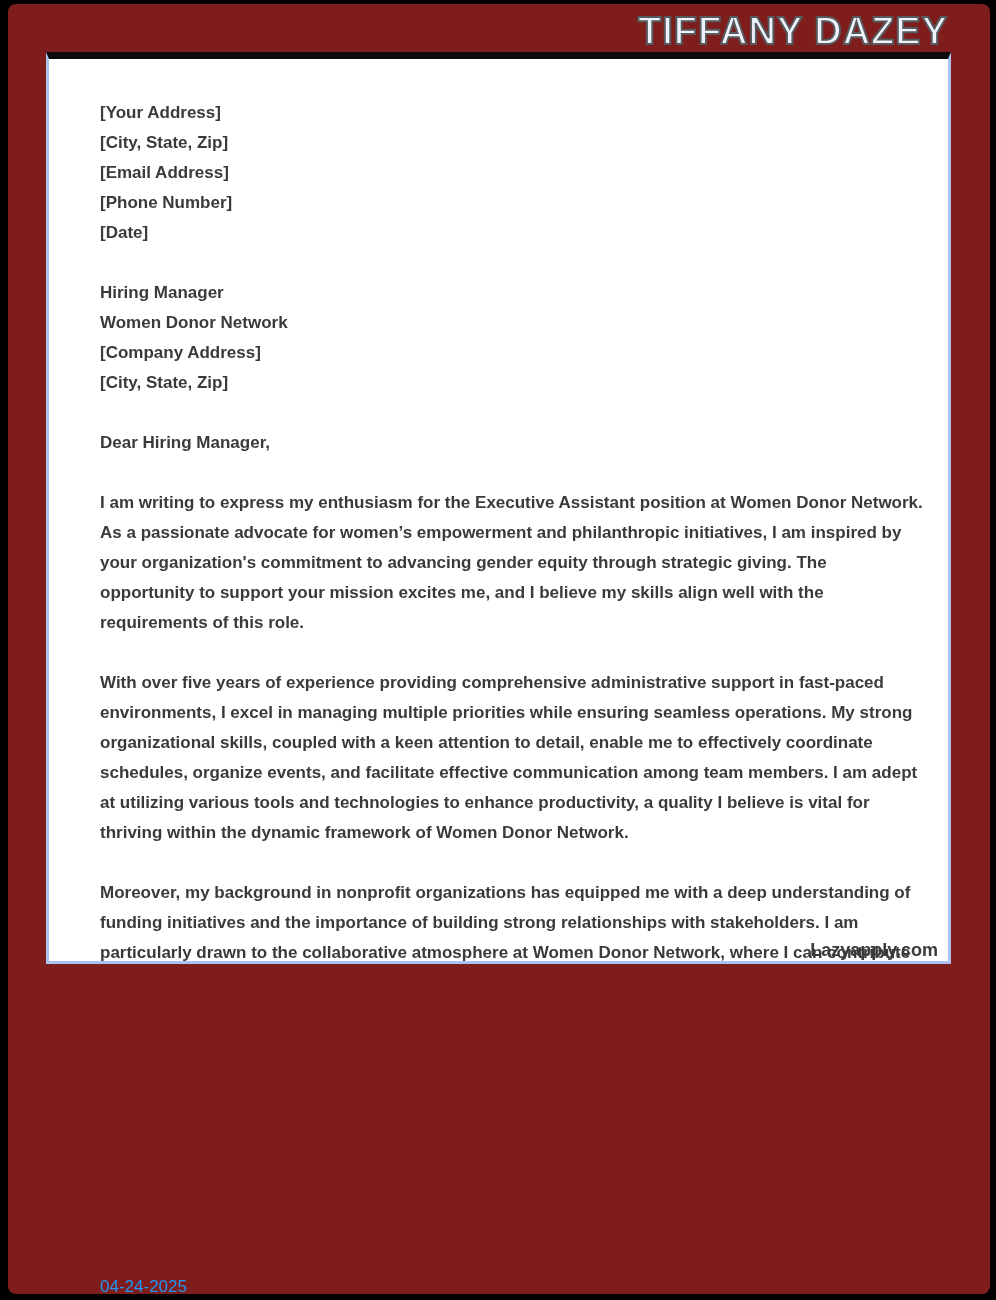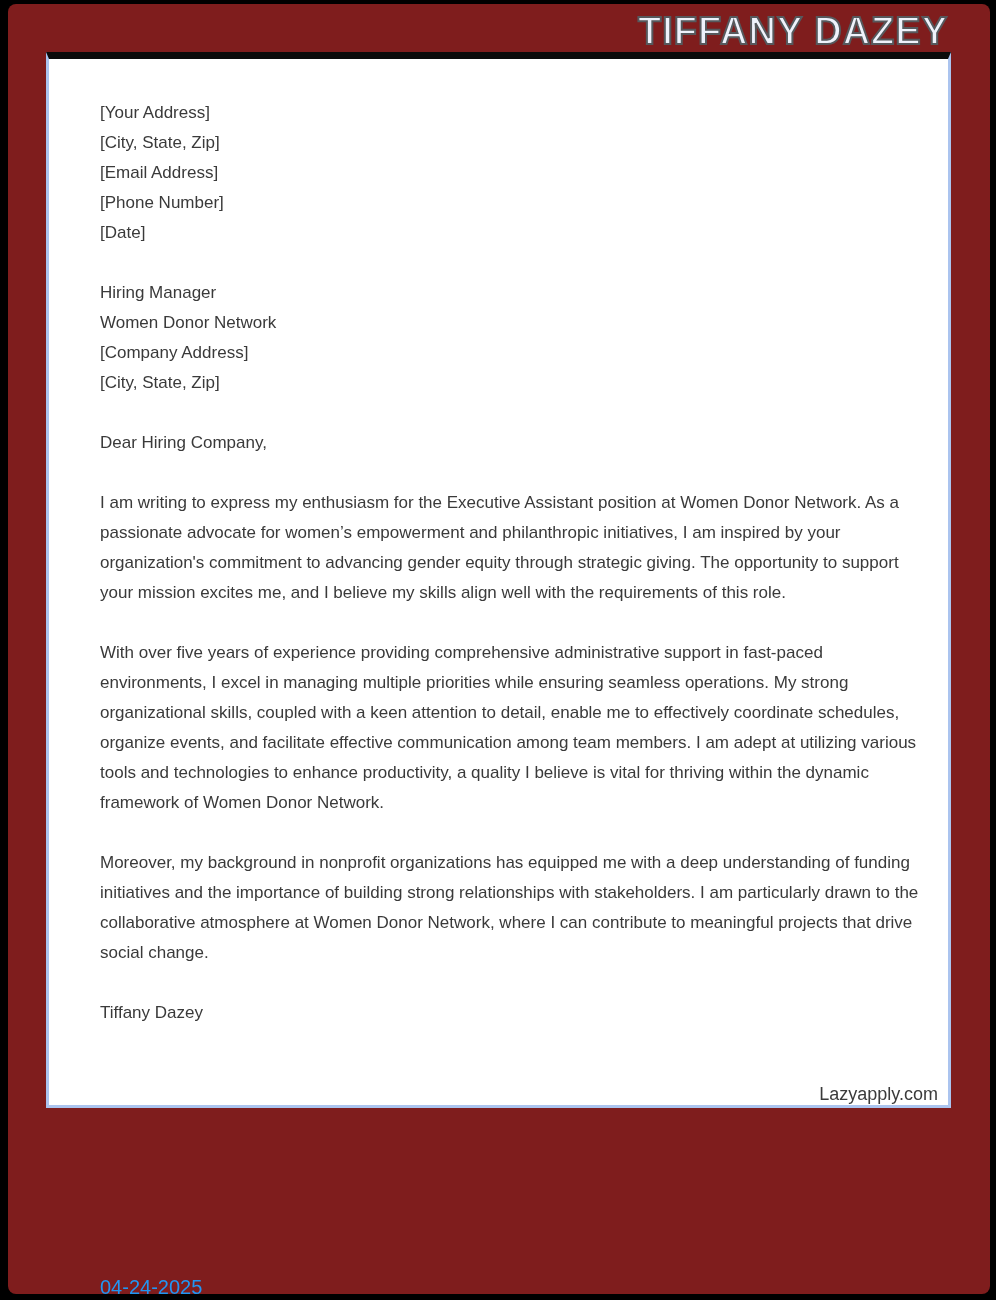--- a/index.html
+++ b/index.html
@@ -35,28 +35,29 @@
     color: #eef2fb;
     -webkit-text-stroke: 2px #56595d;
     text-stroke: 2px #56595d;
     white-space: nowrap;
   }
   .page {
     position: absolute;
     left: 38px;
     top: 48px;
     width: 905px;
-    height: 1056px;
+    height: 912px;
     box-sizing: border-box;
     background: #ffffff;
     border-top: 7px solid #0b0b0b;
     border-left: 3px solid #abc4ef;
     border-right: 3px solid #abc4ef;
     border-bottom: 3px solid #abc4ef;
     overflow: hidden;
+    font-weight: bold;
   }
   .page-content {
     padding: 39px 24px 0 51px;
     font-size: 17px;
     line-height: 30px;
     color: #3a3a3a;
   }
   .page-content p {
     margin: 0 0 30px 0;
     white-space: pre-line;
@@ -67,21 +68,21 @@
     bottom: 2px;
     font-size: 18px;
     line-height: 18px;
     color: #3b3b3b;
     text-decoration: none;
   }
   .date-link {
     position: absolute;
     left: 92px;
     top: 1272px;
-    font-size: 20px;
+    font-size: 17px;
     line-height: 22px;
     color: #2196f3;
     white-space: nowrap;
   }
 </style>
 </head>
 <body>
 
 <div class="canvas">
 
@@ -91,21 +92,21 @@
     <div class="page-content">
       <p>[Your Address]
 [City, State, Zip]
 [Email Address]
 [Phone Number]
 [Date]</p>
       <p>Hiring Manager
 Women Donor Network
 [Company Address]
 [City, State, Zip]</p>
-      <p>Dear Hiring Company,</p>
+      <p>Dear Hiring Manager,</p>
       <p>I am writing to express my enthusiasm for the Executive Assistant position at Women Donor Network. As a passionate advocate for women’s empowerment and philanthropic initiatives, I am inspired by your organization's commitment to advancing gender equity through strategic giving. The opportunity to support your mission excites me, and I believe my skills align well with the requirements of this role.</p>
       <p>With over five years of experience providing comprehensive administrative support in fast-paced environments, I excel in managing multiple priorities while ensuring seamless operations. My strong organizational skills, coupled with a keen attention to detail, enable me to effectively coordinate schedules, organize events, and facilitate effective communication among team members. I am adept at utilizing various tools and technologies to enhance productivity, a quality I believe is vital for thriving within the dynamic framework of Women Donor Network.</p>
       <p>Moreover, my background in nonprofit organizations has equipped me with a deep understanding of funding initiatives and the importance of building strong relationships with stakeholders. I am particularly drawn to the collaborative atmosphere at Women Donor Network, where I can contribute to meaningful projects that drive social change.</p>
       <p>Tiffany Dazey</p>
     </div>
     <a class="watermark">Lazyapply.com</a>
   </div>
 
   <a class="date-link">04-24-2025</a>
 

